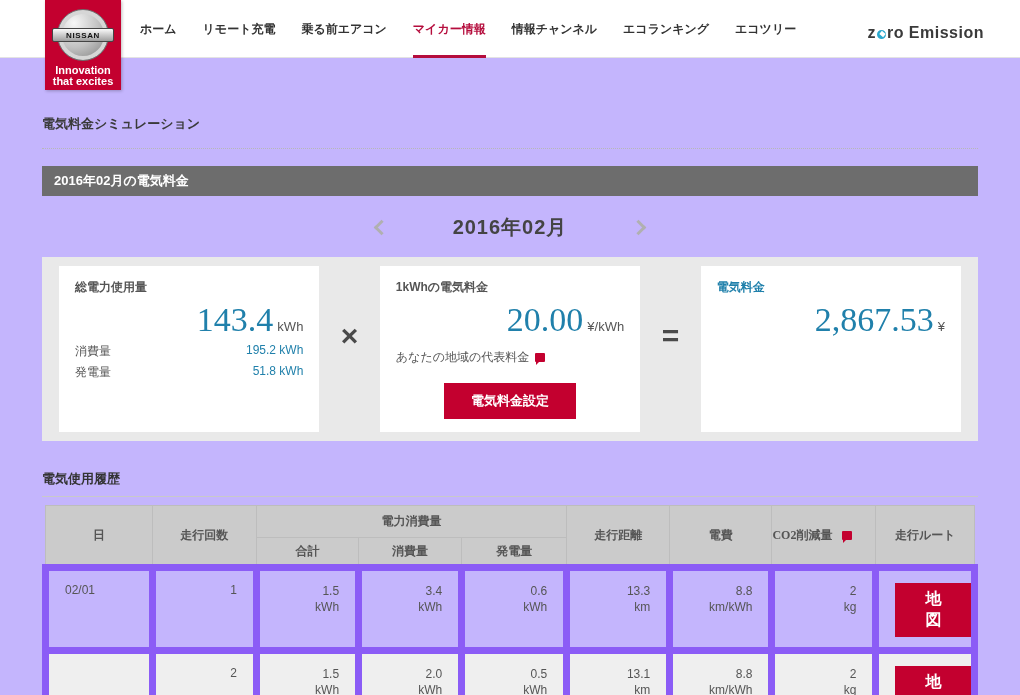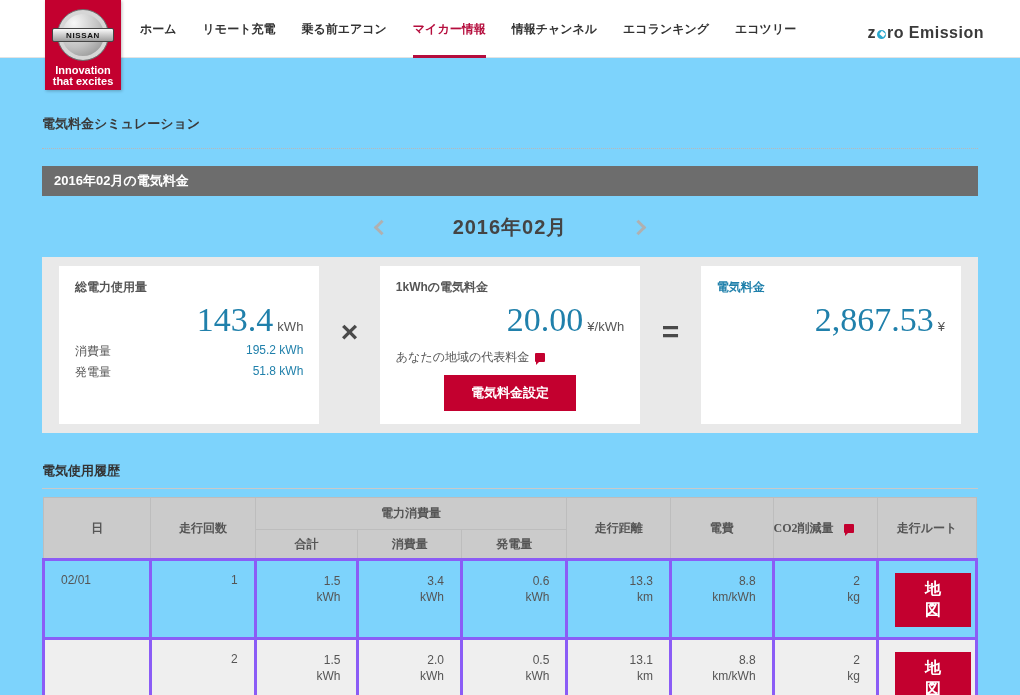--- a/index.html
+++ b/index.html
@@ -1,17 +1,17 @@
 <!DOCTYPE html>
 <html><head>
 <meta charset="utf-8">
 <style>
   * { margin:0; padding:0; box-sizing:border-box; }
   body { font-family:"Liberation Sans","DejaVu Sans",sans-serif; background:#fff; }
-  .viewport { width:1020px; height:695px; overflow:hidden; position:relative; background:#7dd3fc; }
+  .viewport { width:1020px; height:695px; overflow:hidden; position:relative; background:#c4b5fd; }
 
   
   .topbar { height:58px; border-bottom:1px solid #e3e3e3; position:relative; background:#fff; }
   .logo-square { position:absolute; left:45px; top:0; width:76px; height:90px; background:#c3002f; z-index:5; cursor:pointer; box-shadow:1px 1px 3px rgba(0,0,0,.25); }
   .emblem { width:52px; height:52px; margin:9px auto 4px; position:relative; }
   .emblem-ring { width:52px; height:52px; border-radius:50%; background:radial-gradient(circle at 32% 26%, #f7f7f7, #c2c2c2 48%, #8b8b8b 85%); border:1px solid #6f6f6f; box-shadow:inset 0 0 0 4px #d6d6d6; }
   .emblem-bar { position:absolute; top:50%; left:-5px; right:-5px; transform:translateY(-50%); height:14px; background:linear-gradient(#fafafa,#9e9e9e); border:1px solid #444; border-radius:2px; display:flex; align-items:center; justify-content:center; font-size:8px; font-weight:bold; color:#111; letter-spacing:.6px; }
   .tagline { color:#fff; font-weight:bold; font-size:11px; line-height:11px; text-align:center; }
 
   .mainnav { position:absolute; left:140px; top:0; height:58px; display:flex; align-items:center; gap:26px; }
@@ -46,31 +46,31 @@
   .big-row { text-align:right; margin-top:5px; }
   .big-val { font-size:34px; color:#2080ab;font-family:Liberation Serif, serif; }
   .big-unit { font-size:13px; color:#555; margin-left:4px; }
   .bd-row { display:flex; justify-content:space-between; margin-top:4px; font-size:12px; }
   .bd-row:first-of-type { margin-top:14px; }
   .bd-label { color:#555; }
   .bd-val { color:#2080ab; }
   .note-row { margin-top:10px; font-size:12px; color:#555; display:flex; align-items:center; }
   .tip-icon { display:inline-block; width:10px; height:9px; background:#c3002f; border-radius:1px; position:relative; margin-left:6px; cursor:pointer; }
   .tip-icon::after { content:""; position:absolute; left:1px; bottom:-3px; border:3px solid transparent; border-top-color:#c3002f; border-left-color:#c3002f; }
-  .btn-row { text-align:center; margin-top:9px; }
+  .btn-row { text-align:center; margin-top:17px; }
   .rate-btn { background:#c3002f; color:#fff; border:none; font-size:13px; font-weight:bold; padding:9px 27px; cursor:pointer; font-family:inherit; }
 
   
   .hist-title { margin-top:29px; font-size:13px; font-weight:bold; color:#333; }
   .hist-rule { margin-top:8px; border-bottom:1px solid #c9c9c9; }
   table.hist { width:100%; border-collapse:collapse; margin-top:8px; table-layout:fixed; }
   .hist th { background:#cbcbcb; color:#555; font-size:12px; font-weight:bold; border:1px solid #bdbdbd; text-align:center;font-family:Liberation Serif, serif; }
   .hist tr.h1 th { height:32px; }
   .hist tr.h2 th { height:30px; }
-  .hist td { border:3px solid #8b5cf6; font-size:12px; color:#555; vertical-align:top; padding:12px 16px 10px; height:59px; }
+  .hist td { border:7px solid #8b5cf6; font-size:12px; color:#555; vertical-align:top; padding:12px 16px 10px; height:59px; }
   .hist tr.alt td { background:#efefef; }
   .cell-num { text-align:right; }
   .cv { line-height:16px; }
   .cu { line-height:16px; }
   .cell-date { text-align:left; }
   .cell-btn { text-align:center; padding-top:9px; }
   .map-btn { background:#c3002f; color:#fff; border:none; font-size:16px; font-weight:bold; padding:6px 30px; cursor:pointer; font-family:inherit; }
   .th-flex { display:flex; align-items:center; justify-content:flex-start; gap:4px; }
 </style>
 </head>

